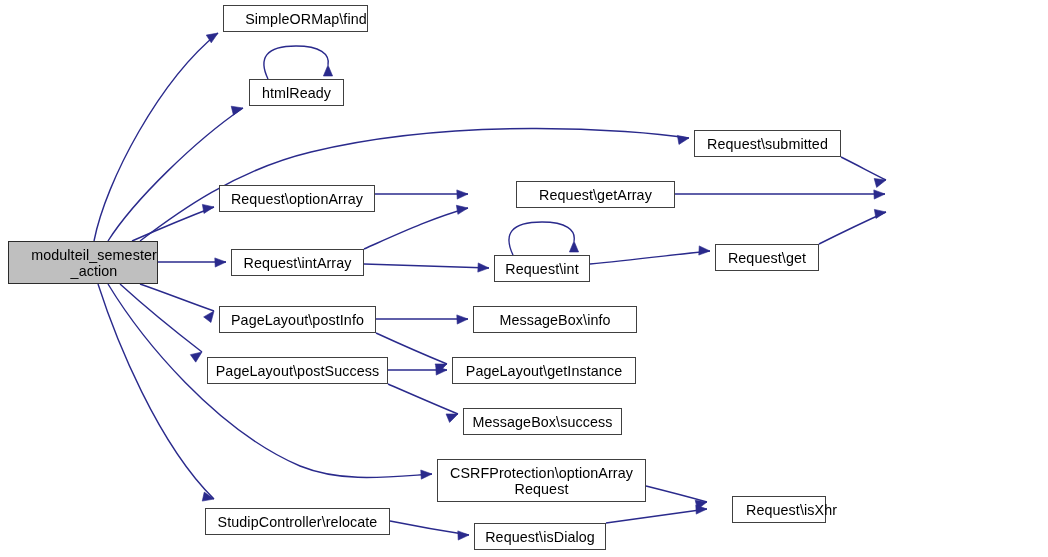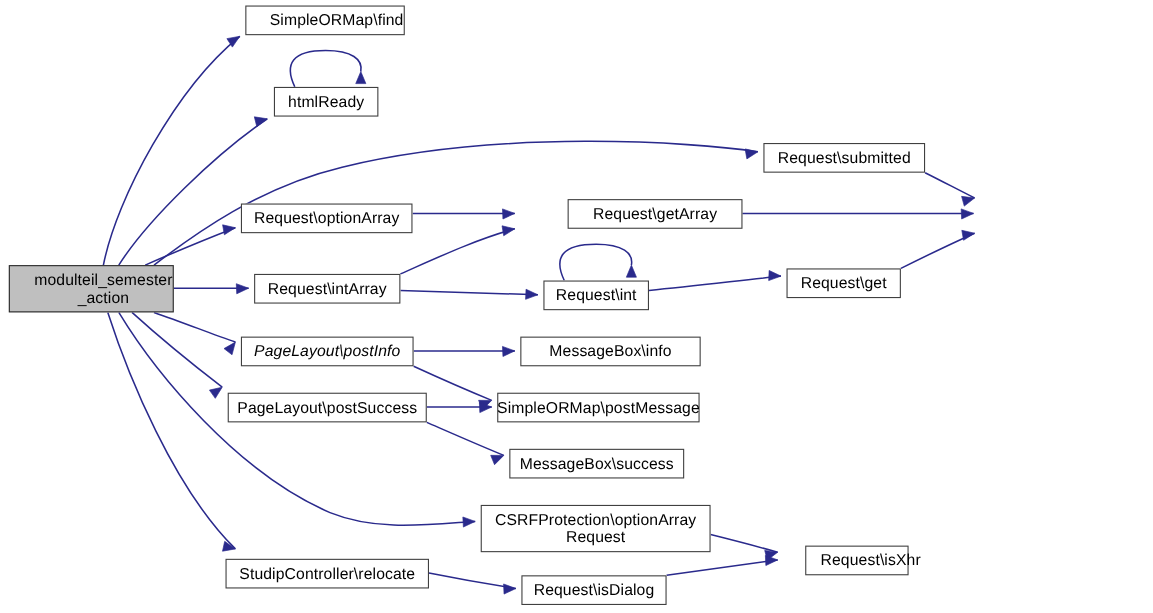--- a/index.html
+++ b/index.html
@@ -164,23 +164,23 @@
 <div class="node-box root" style="left: 8px; top: 241px; width: 150px; height: 43px; padding-left: 25px;"><span>modulteil_semester
 _action</span></div>
     <div class="node-box" style="left: 223px; top: 5px; width: 145px; height: 27px; padding-left: 24px;"><span>SimpleORMap\find</span></div>
     <div class="node-box" style="left: 249px; top: 79px; width: 95px; height: 27px;"><span>htmlReady</span></div>
     <div class="node-box" style="left: 694px; top: 130px; width: 147px; height: 27px;"><span>Request\submitted</span></div>
     <div class="node-box" style="left: 219px; top: 185px; width: 156px; height: 27px;"><span>Request\optionArray</span></div>
     <div class="node-box" style="left: 468px; top: 181px; width: 159px; height: 27px; margin-left: 48px;"><span>Request\getArray</span></div>
     <div class="node-box" style="left: 231px; top: 249px; width: 133px; height: 27px; justify-content: center;"><span>Request\intArray</span></div>
     <div class="node-box" style="left: 494px; top: 255px; width: 96px; height: 27px;"><span>Request\int</span></div>
     <div class="node-box" style="left: 715px; top: 244px; width: 104px; height: 27px;"><span>Request\get</span></div>
-    <div class="node-box" style="left: 219px; top: 306px; width: 157px; height: 27px; font-style: italic;"><span>PageLayout\postInfo</span></div>
+    <div class="node-box" style="left: 219px; top: 306px; width: 157px; height: 27px;"><span>PageLayout\postInfo</span></div>
     <div class="node-box" style="left: 473px; top: 306px; width: 164px; height: 27px;"><span>MessageBox\info</span></div>
     <div class="node-box" style="left: 207px; top: 357px; width: 181px; height: 27px;"><span>PageLayout\postSuccess</span></div>
-    <div class="node-box" style="left: 452px; top: 357px; width: 184px; height: 27px;"><span>SimpleORMap\postMessage</span></div>
+    <div class="node-box" style="left: 452px; top: 357px; width: 184px; height: 27px;"><span>PageLayout\getInstance</span></div>
     <div class="node-box" style="left: 463px; top: 408px; width: 159px; height: 27px;"><span>MessageBox\success</span></div>
     <div class="node-box" style="left: 437px; top: 459px; width: 209px; height: 43px;"><span>CSRFProtection\optionArray
 Request</span></div>
     <div class="node-box" style="left: 732px; top: 496px; width: 94px; height: 27px; padding-left: 28px;"><span>Request\isXhr</span></div>
     <div class="node-box" style="left: 205px; top: 508px; width: 185px; height: 27px;"><span>StudipController\relocate</span></div>
     <div class="node-box" style="left: 474px; top: 523px; width: 132px; height: 27px;"><span>Request\isDialog</span></div>
   </div>
 
 </body></html>

